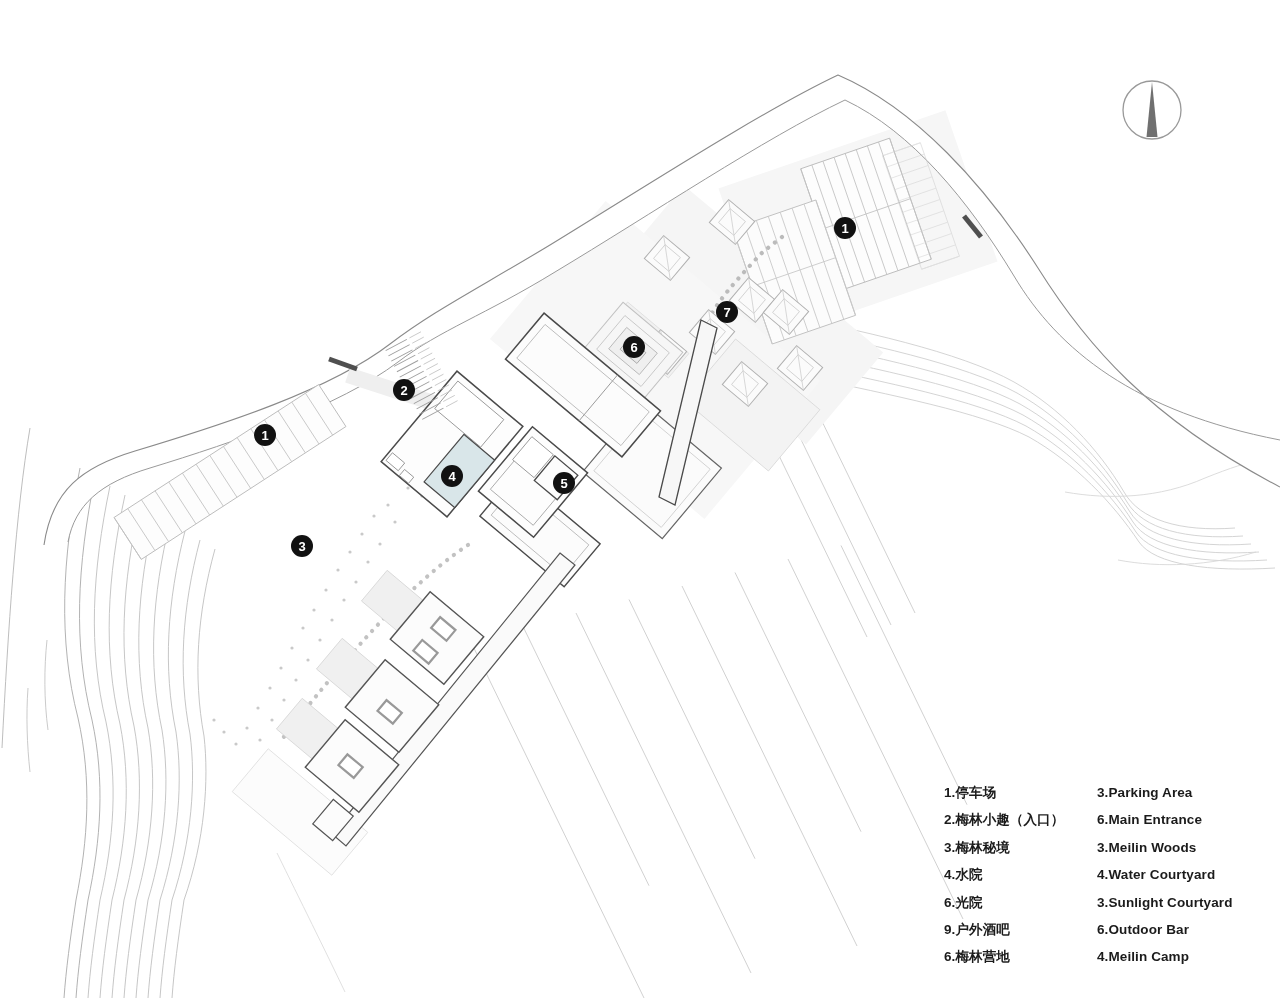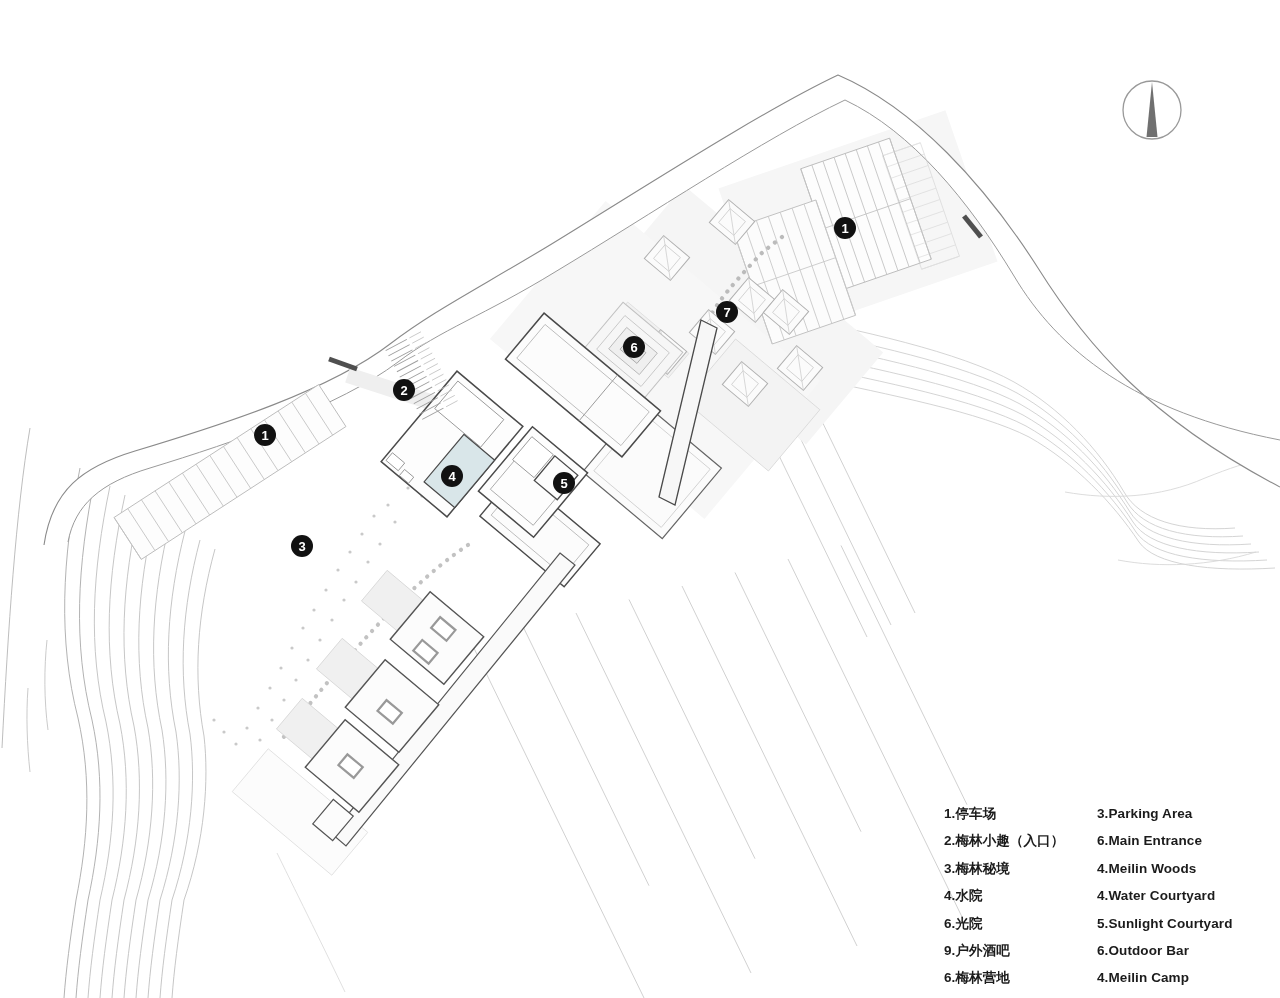--- a/index.html
+++ b/index.html
@@ -1,19 +1,19 @@
 <!DOCTYPE html>
 <html><head>
 <meta charset="utf-8">
 <style>
   html,body{margin:0;padding:0;background:#fff;}
   #stage{position:relative;width:1280px;height:998px;background:#fff;overflow:hidden;
          font-family:"Liberation Sans","DejaVu Sans",sans-serif;}
   #plan-svg{position:absolute;left:0;top:0;}
-  .legend{position:absolute;left:944px;top:800px;display:grid;
+  .legend{position:absolute;left:944px;top:779px;display:grid;
           grid-template-columns:153px auto;grid-auto-rows:27.4px;
           font-size:13.5px;font-weight:bold;color:#1b1b1b;}
   .legend-row{display:contents;}
   .legend .zh,.legend .en{line-height:27.4px;white-space:nowrap;letter-spacing:.1px;}
   .marker-num{font-size:13px;font-weight:bold;}
 </style>
 </head>
 <body>
 
 <div id="stage">
@@ -388,29 +388,29 @@
     <div class="legend-row">
       <span class="zh">1.停车场</span>
       <span class="en">3.Parking Area</span>
     </div>
     <div class="legend-row">
       <span class="zh">2.梅林小趣（入口）</span>
       <span class="en">6.Main Entrance</span>
     </div>
     <div class="legend-row">
       <span class="zh">3.梅林秘境</span>
-      <span class="en">4.Meilin Woods</span>
+      <span class="en">3.Meilin Woods</span>
     </div>
     <div class="legend-row">
       <span class="zh">4.水院</span>
       <span class="en">4.Water Courtyard</span>
     </div>
     <div class="legend-row">
       <span class="zh">6.光院</span>
-      <span class="en">5.Sunlight Courtyard</span>
+      <span class="en">3.Sunlight Courtyard</span>
     </div>
     <div class="legend-row">
       <span class="zh">9.户外酒吧</span>
       <span class="en">6.Outdoor Bar</span>
     </div>
     <div class="legend-row">
       <span class="zh">6.梅林营地</span>
       <span class="en">4.Meilin Camp</span>
     </div>
   </div>

